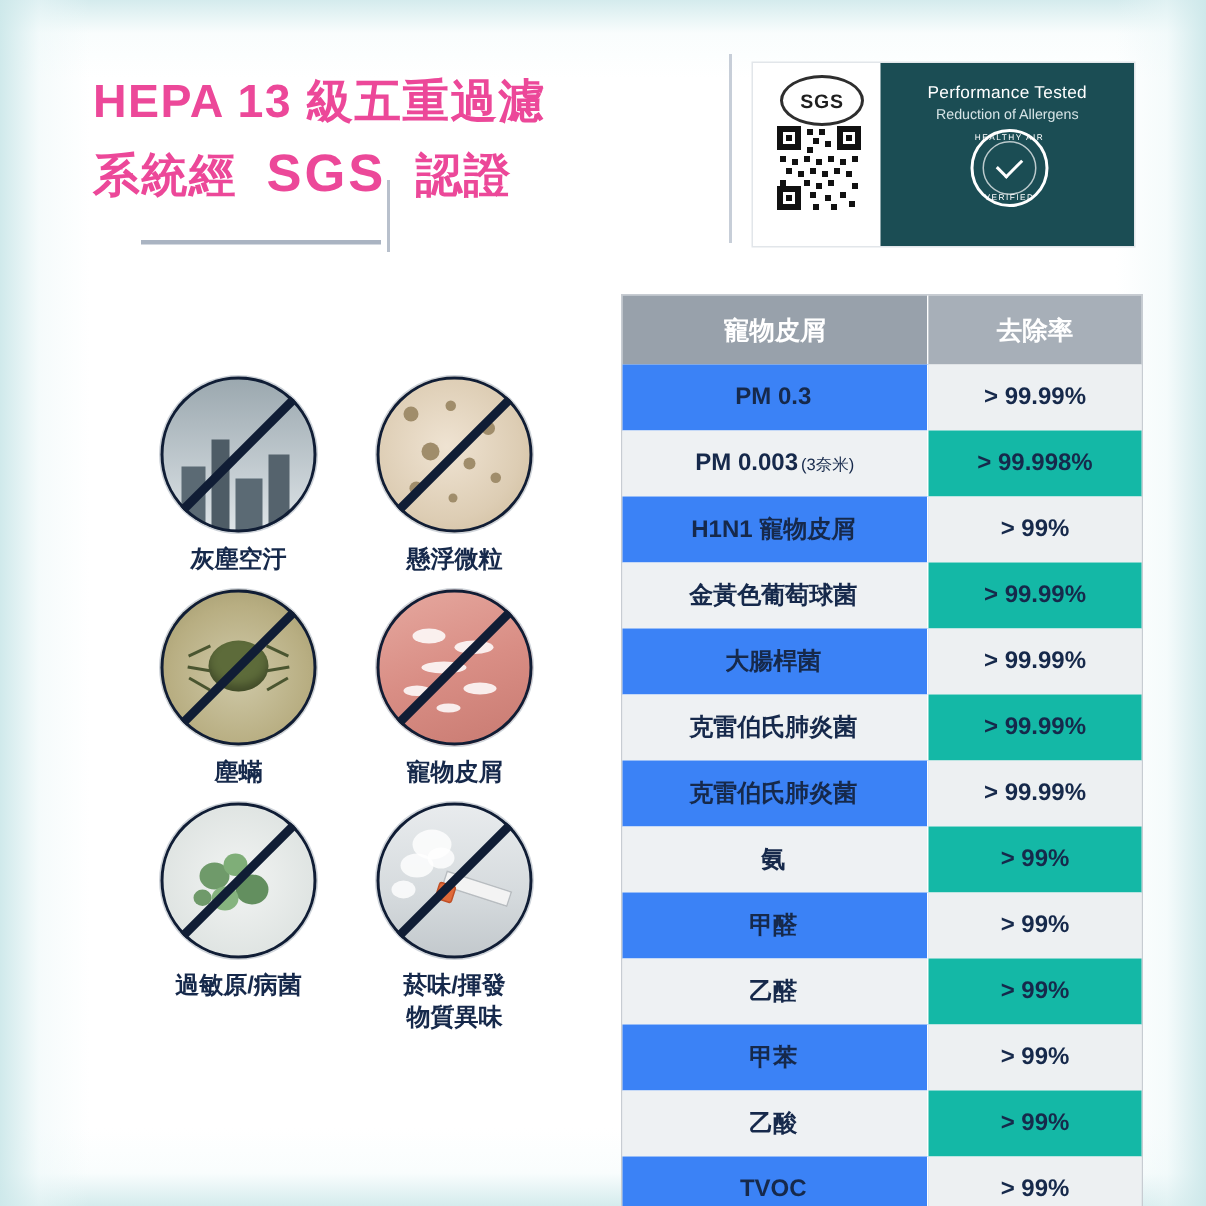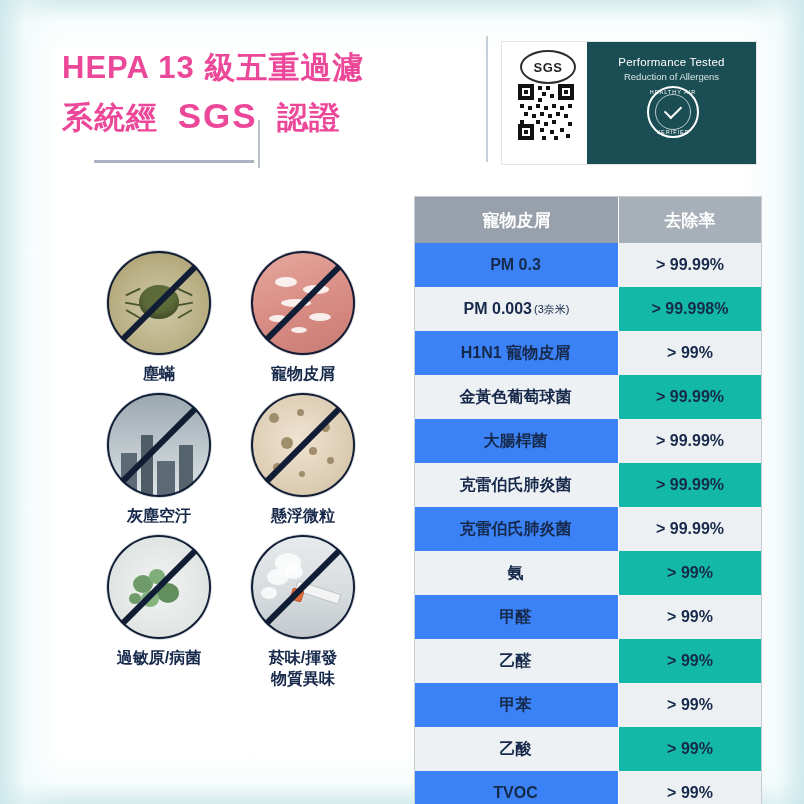--- a/index.html
+++ b/index.html
@@ -388,55 +388,20 @@
         </div>
       </div>
     </div>
   </div>
 
   <div id="icons" class="layer">
 
     <div class="icon-row">
       <div class="icon-cell">
         <div class="icon-circle">
-          <div class="art art-mite">
-            <div class="body"></div>
-            <div class="leg" style="left:18px;top:40px;transform:rotate(-25deg);"></div>
-            <div class="leg" style="left:18px;top:52px;transform:rotate(10deg);"></div>
-            <div class="leg" style="left:18px;top:62px;transform:rotate(30deg);"></div>
-            <div class="leg" style="left:70px;top:40px;transform:rotate(25deg);"></div>
-            <div class="leg" style="left:70px;top:52px;transform:rotate(-10deg);"></div>
-            <div class="leg" style="left:70px;top:62px;transform:rotate(-30deg);"></div>
-          </div>
-          <div class="ban"></div>
-            <div class="slash"></div>
-        </div>
-        <div class="icon-label">塵蟎</div>
-      </div>
-
-      <div class="icon-cell">
-        <div class="icon-circle">
-          <div class="art art-dander">
-            <div class="fl" style="left:24px;top:26px;width:22px;height:10px;"></div>
-            <div class="fl" style="left:52px;top:34px;width:26px;height:9px;"></div>
-            <div class="fl" style="left:30px;top:48px;width:30px;height:8px;"></div>
-            <div class="fl" style="left:18px;top:64px;width:18px;height:7px;"></div>
-            <div class="fl" style="left:58px;top:62px;width:22px;height:8px;"></div>
-            <div class="fl" style="left:40px;top:76px;width:16px;height:6px;"></div>
-          </div>
-          <div class="ban"></div>
-            <div class="slash"></div>
-        </div>
-        <div class="icon-label">寵物皮屑</div>
-      </div>
-    </div>
-
-    <div class="icon-row">
-      <div class="icon-cell">
-        <div class="icon-circle">
           <div class="art art-dust">
             <div class="bldg" style="left:14px;width:16px;height:44px;"></div>
             <div class="bldg" style="left:34px;width:12px;height:62px;background:#4e5c66;"></div>
             <div class="bldg" style="left:50px;width:18px;height:36px;"></div>
             <div class="bldg" style="left:72px;width:14px;height:52px;background:#55636d;"></div>
           </div>
           <div class="ban"></div>
             <div class="slash"></div>
         </div>
         <div class="icon-label">灰塵空汙</div>
@@ -457,20 +422,55 @@
           <div class="ban"></div>
             <div class="slash"></div>
         </div>
         <div class="icon-label">懸浮微粒</div>
       </div>
     </div>
 
     <div class="icon-row">
       <div class="icon-cell">
         <div class="icon-circle">
+          <div class="art art-mite">
+            <div class="body"></div>
+            <div class="leg" style="left:18px;top:40px;transform:rotate(-25deg);"></div>
+            <div class="leg" style="left:18px;top:52px;transform:rotate(10deg);"></div>
+            <div class="leg" style="left:18px;top:62px;transform:rotate(30deg);"></div>
+            <div class="leg" style="left:70px;top:40px;transform:rotate(25deg);"></div>
+            <div class="leg" style="left:70px;top:52px;transform:rotate(-10deg);"></div>
+            <div class="leg" style="left:70px;top:62px;transform:rotate(-30deg);"></div>
+          </div>
+          <div class="ban"></div>
+            <div class="slash"></div>
+        </div>
+        <div class="icon-label">塵蟎</div>
+      </div>
+
+      <div class="icon-cell">
+        <div class="icon-circle">
+          <div class="art art-dander">
+            <div class="fl" style="left:24px;top:26px;width:22px;height:10px;"></div>
+            <div class="fl" style="left:52px;top:34px;width:26px;height:9px;"></div>
+            <div class="fl" style="left:30px;top:48px;width:30px;height:8px;"></div>
+            <div class="fl" style="left:18px;top:64px;width:18px;height:7px;"></div>
+            <div class="fl" style="left:58px;top:62px;width:22px;height:8px;"></div>
+            <div class="fl" style="left:40px;top:76px;width:16px;height:6px;"></div>
+          </div>
+          <div class="ban"></div>
+            <div class="slash"></div>
+        </div>
+        <div class="icon-label">寵物皮屑</div>
+      </div>
+    </div>
+
+    <div class="icon-row">
+      <div class="icon-cell">
+        <div class="icon-circle">
           <div class="art art-allergen">
             <div class="blob" style="left:26px;top:40px;width:20px;height:18px;"></div>
             <div class="blob" style="left:42px;top:34px;width:16px;height:15px;background:#7fae78;"></div>
             <div class="blob" style="left:50px;top:48px;width:22px;height:20px;background:#638f5f;"></div>
             <div class="blob" style="left:34px;top:56px;width:18px;height:16px;background:#86b47f;"></div>
             <div class="blob" style="left:22px;top:58px;width:12px;height:11px;"></div>
           </div>
           <div class="ban"></div>
             <div class="slash"></div>
         </div>

